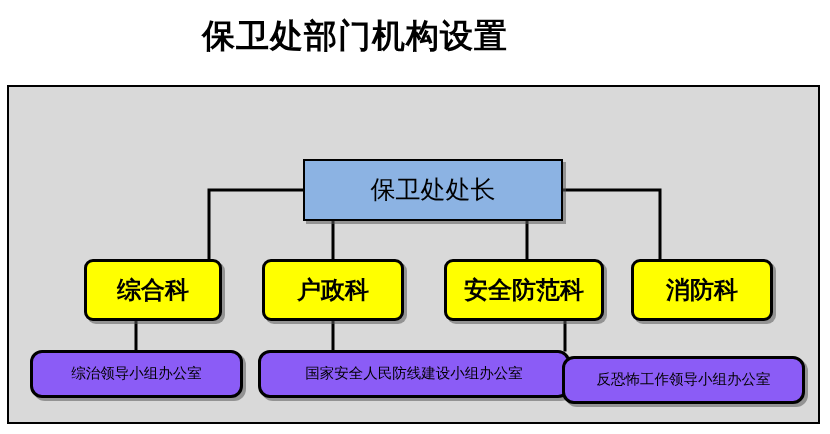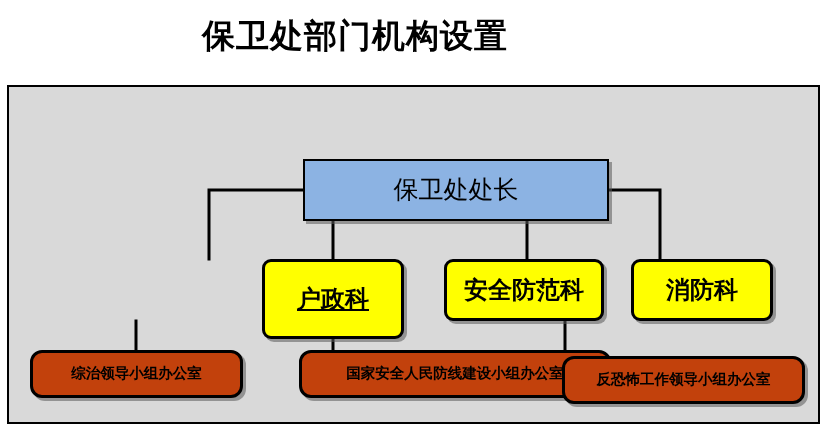--- a/index.html
+++ b/index.html
@@ -76,25 +76,25 @@
   .node-dept {
     background: #ffff00;
     border: 3px solid #000000;
     border-radius: 9px;
     font-size: 24px;
     font-weight: bold;
     box-shadow: 3px 3px 0 rgba(90,90,90,0.55);
   }
 
   .node-office {
-    background: #c2410c;
+    background: #8b5cf6;
     border: 3px solid #000000;
     border-radius: 12px;
     font-size: 14.5px;
-    font-weight: bold;
+    font-weight: normal;
     box-shadow: 3px 3px 0 rgba(90,90,90,0.55);
   }
 </style>
 </head>
 <body>
 
 <div id="page">
 
   <div id="chart-title">保卫处部门机构设置</div>
 
@@ -110,42 +110,45 @@
       <path d="M 333 221 L 333 259"></path>
 
       <path d="M 527 221 L 527 259"></path>
 
       <path d="M 136 321 L 136 350"></path>
       <path d="M 333 321 L 333 350"></path>
       <path d="M 565 321 L 565 350"></path>
     </g>
   </svg>
 
-  <div class="node node-root" style="left:303px; top:159px; width:306px; height:62px;">
+  <div class="node node-root" style="left:303px; top:159px; width:260px; height:62px;">
     <span>保卫处处长</span>
   </div>
 
+  <div class="node node-dept" style="left:84px; top:259px; width:138px; height:62px;">
+    <span>综合科</span>
+  </div>
 
-  <div class="node node-dept" style="left:262px; top:259px; width:142px; height:80px;text-decoration:underline;">
+  <div class="node node-dept" style="left:262px; top:259px; width:142px; height:62px;">
     <span>户政科</span>
   </div>
 
   <div class="node node-dept" style="left:444px; top:259px; width:160px; height:62px;">
     <span>安全防范科</span>
   </div>
 
   <div class="node node-dept" style="left:631px; top:259px; width:142px; height:62px;justify-content:center;">
     <span>消防科</span>
   </div>
 
   <div class="node node-office" style="left:30px; top:350px; width:213px; height:48px;">
     <span>综治领导小组办公室</span>
   </div>
 
-  <div class="node node-office" style="left:258px; top:350px; width:312px; height:48px;margin-left:41px;">
+  <div class="node node-office" style="left:258px; top:350px; width:312px; height:48px;">
     <span>国家安全人民防线建设小组办公室</span>
   </div>
 
   <div class="node node-office" style="left:562px; top:356px; width:243px; height:48px;">
     <span>反恐怖工作领导小组办公室</span>
   </div>
 
 </div>
 
 </body></html>

